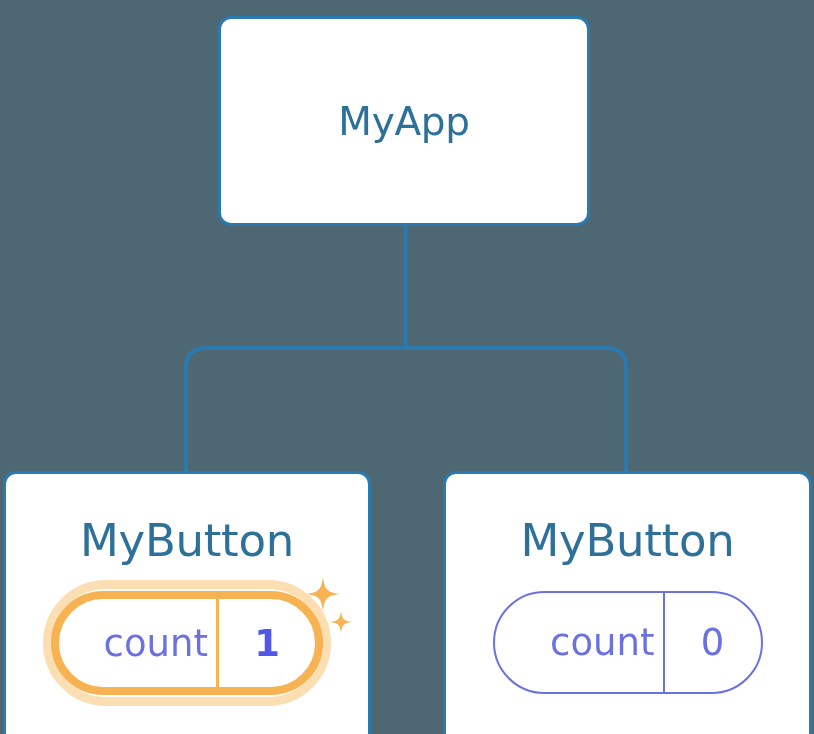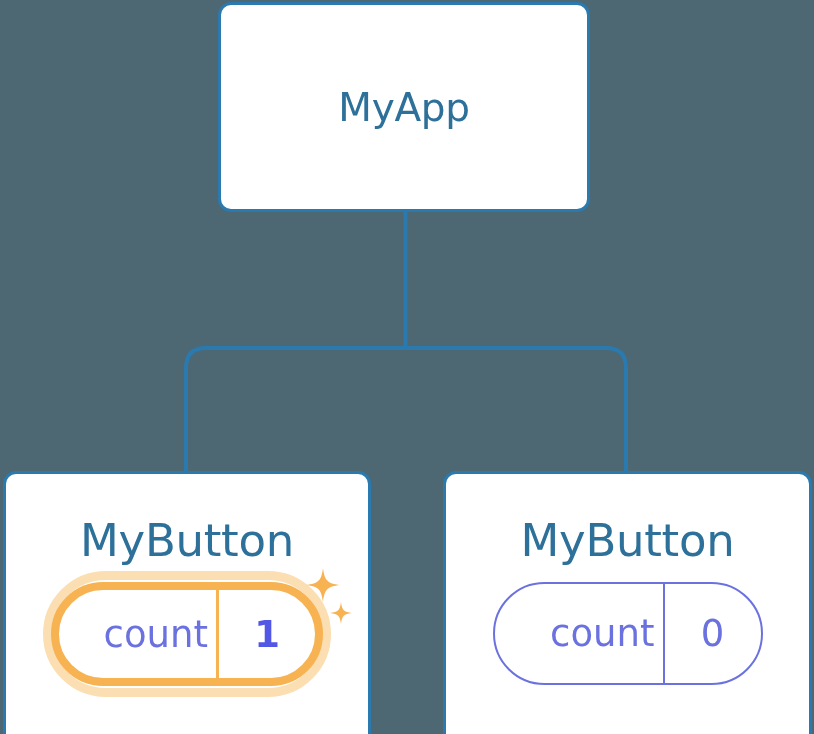--- a/index.html
+++ b/index.html
@@ -39,21 +39,21 @@
     background: #ffffff;
     border: 3px solid #2a7ab0;
     border-radius: 13px;
     display: flex;
     flex-direction: column;
     align-items: center;
   }
 
   .node-root {
     left: 218px;
-    top: 2px;
+    top: 16px;
     width: 372px;
     height: 210px;
     justify-content: center;
   }
 
   .node-child {
     top: 471px;
     height: 280px;       
     padding-top: 44px;
   }
@@ -67,21 +67,21 @@
     letter-spacing: -0.3px;
     line-height: 1;
     white-space: nowrap;
   }
   .node-root .node-title  { font-size: 39px; }
   .node-child .node-title { font-size: 45px; }
 
   
   .pill-wrap {
     position: relative;
-    margin-top: 19px;
+    margin-top: 28px;
     display: flex;
     align-items: center;
     justify-content: center;
   }
 
   .pill {
     position: relative;
     box-sizing: border-box;
     display: flex;
     align-items: stretch;

